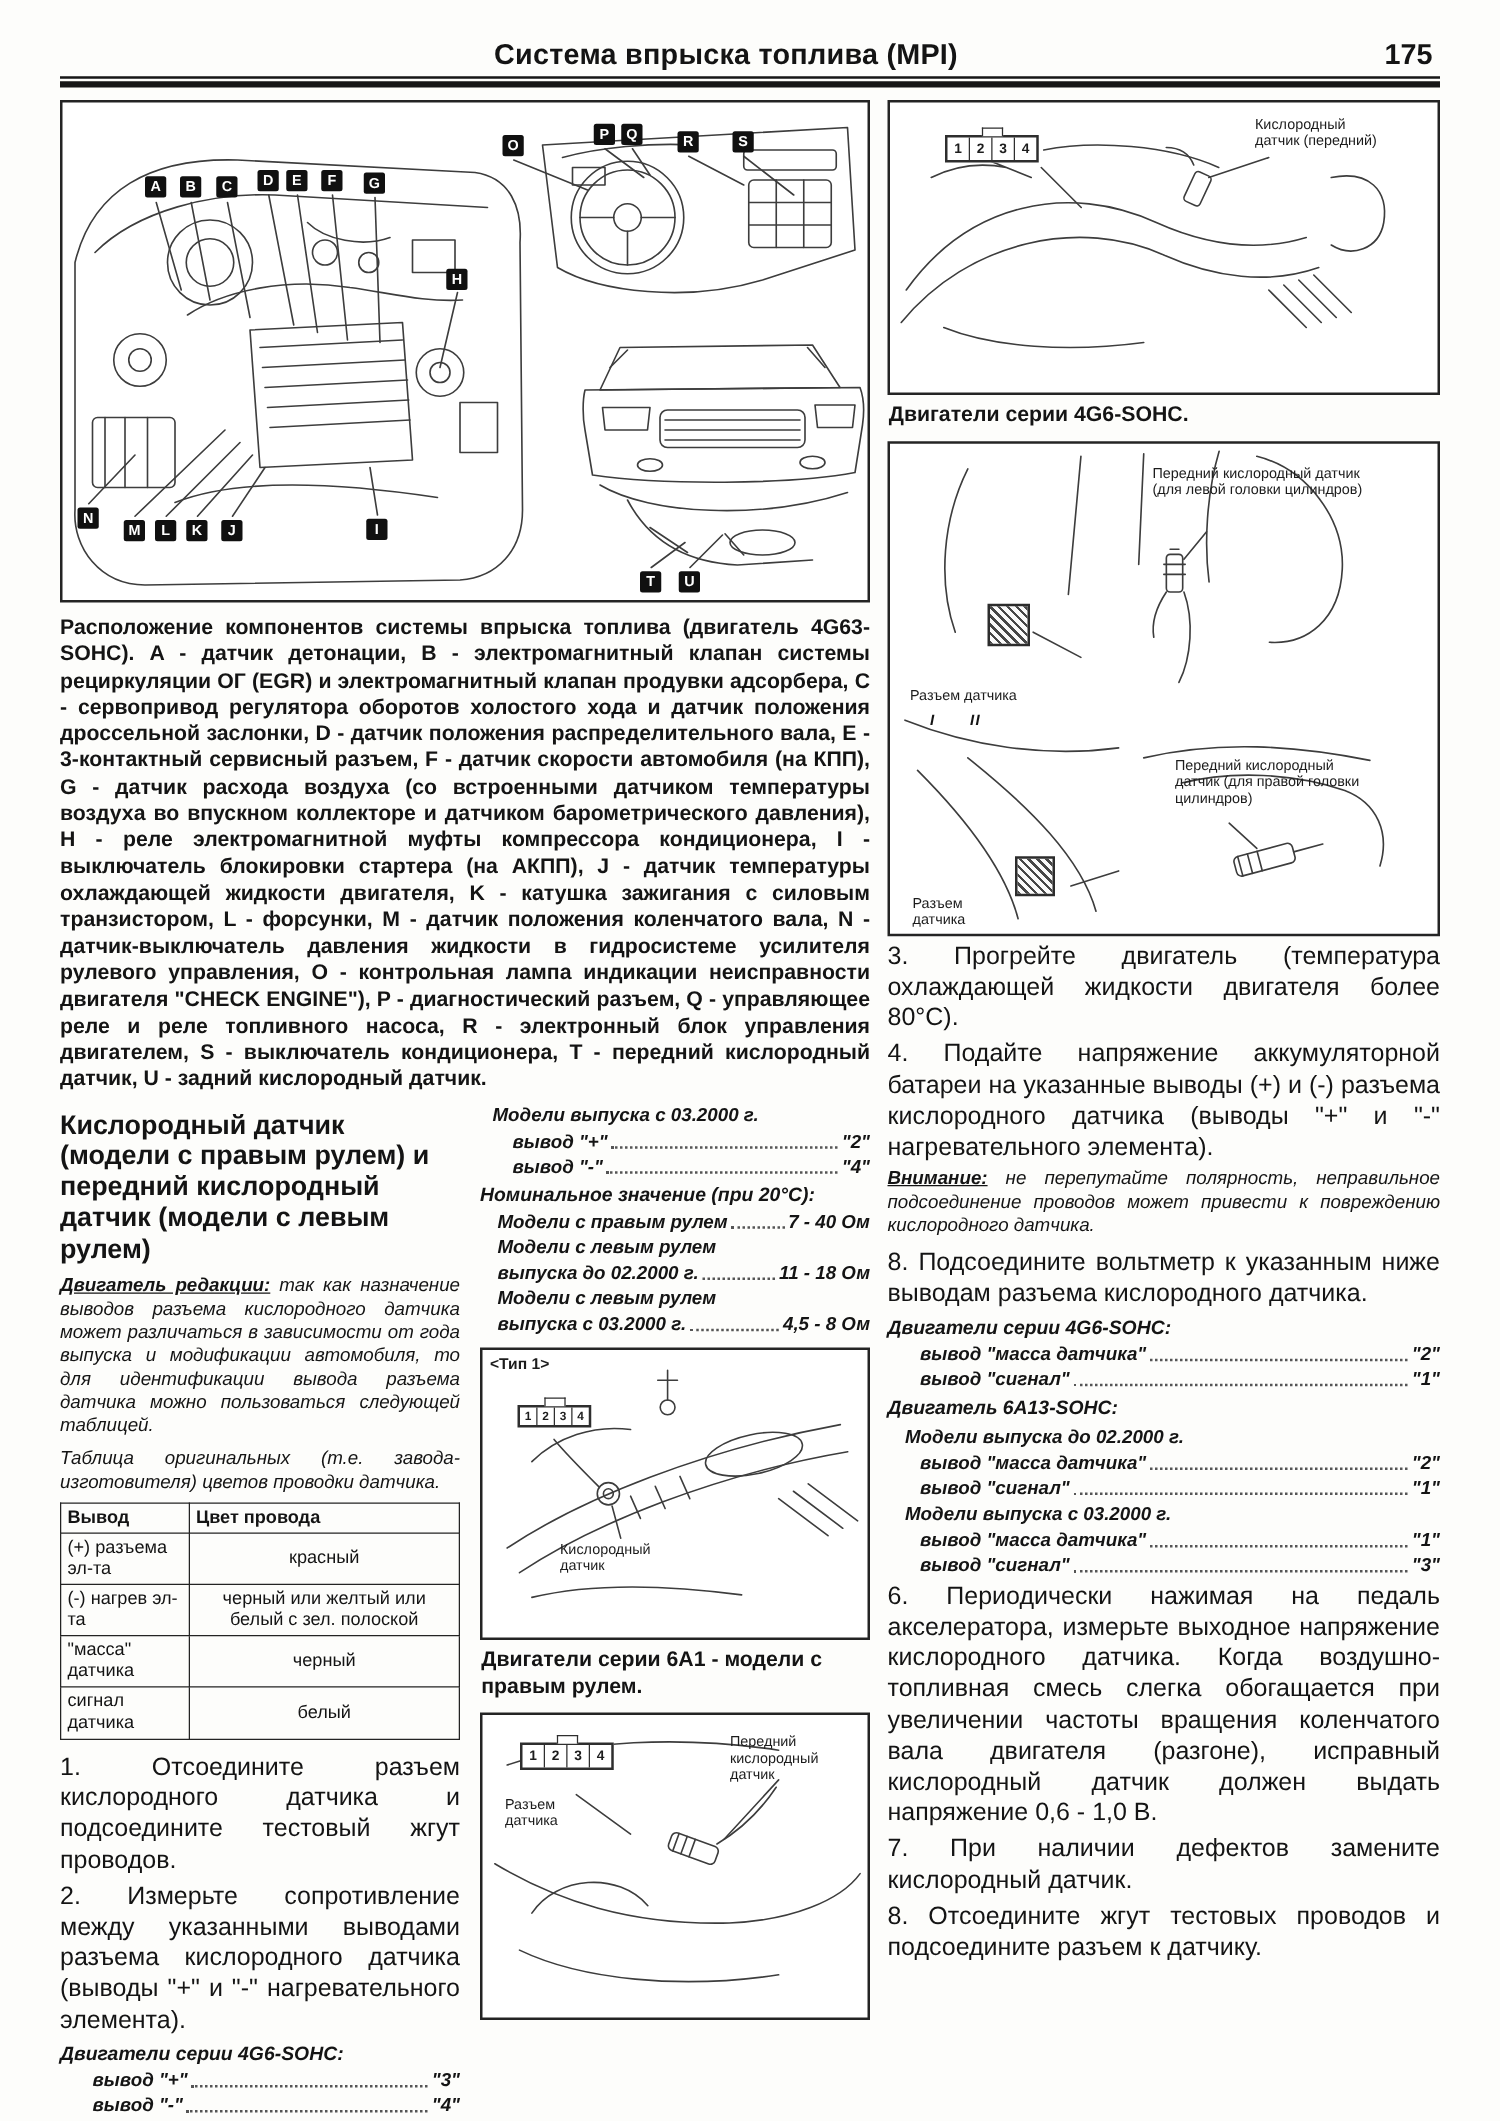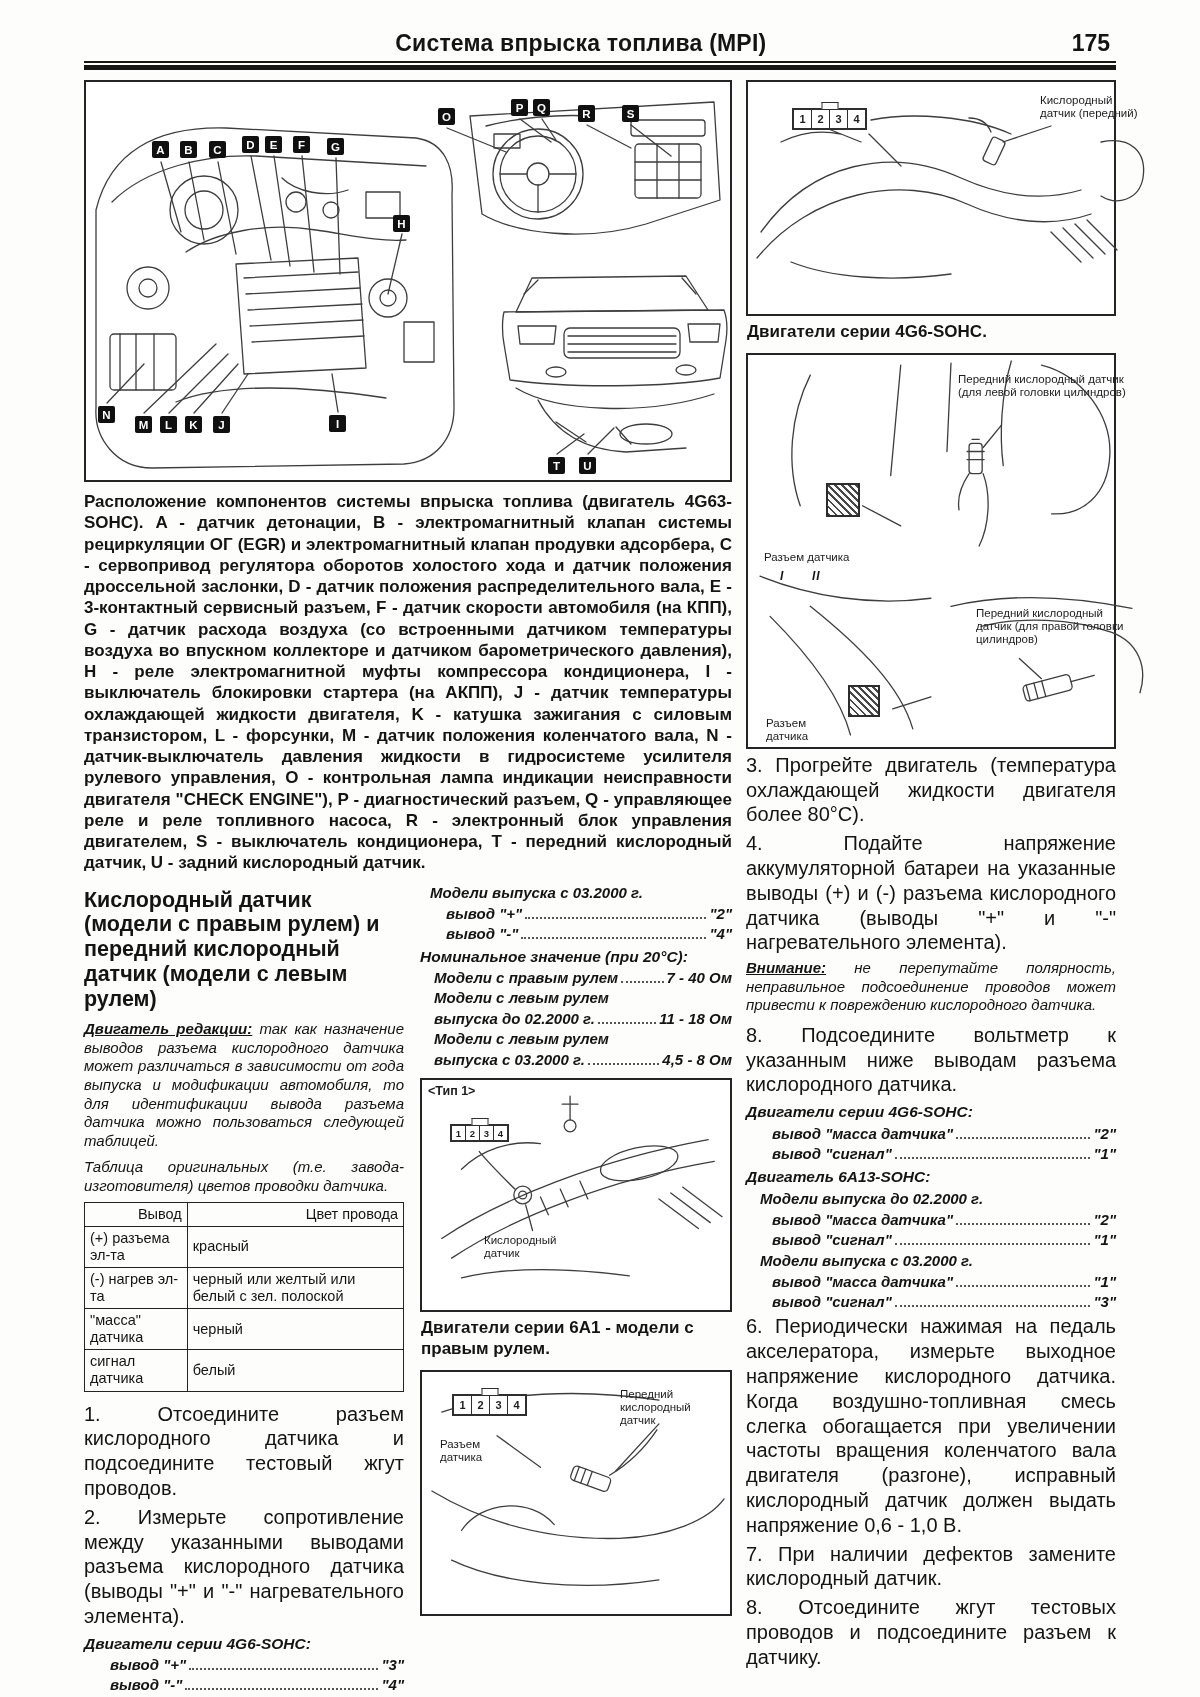--- a/index.html
+++ b/index.html
@@ -1,18 +1,18 @@
 <!DOCTYPE html>
 <html><head>
 <meta charset="utf-8">
 <style>
   html,body{margin:0;padding:0;background:#e8e8e6}
   .page{width:1200px;height:1697px;background:#fdfdfb;color:#141414;
         font-family:"Liberation Sans",sans-serif;box-sizing:border-box;
-        padding:0 84px;overflow:hidden;position:relative;margin:0 auto}
+        padding:0 48px;overflow:hidden;position:relative;margin:0 auto}
   .header{display:flex;align-items:flex-end;padding:30px 6px 4px;border-bottom:2px solid #161616}
   .htitle{flex:1;text-align:center;font-weight:bold;font-size:23px;letter-spacing:.2px}
   .hpage{font-weight:bold;font-size:23px}
   .thickbar{height:5px;background:#161616;margin-top:2px}
   .content{display:flex;gap:14px;margin-top:10px}
   .main-left{width:648px}
   .right-rail{flex:1;min-width:0}
   .fig-box{border:2px solid #242424;background:#fff;position:relative}
   .fig-box svg{display:block}
   .fig-box svg *{stroke:#3d3d3d;fill:none;stroke-width:1.3;stroke-linecap:round;stroke-linejoin:round}
@@ -21,22 +21,22 @@
   .cap-main{font-weight:bold;font-size:17px;line-height:1.25;text-align:justify;margin:9px 0 6px}
   .sub-cols{display:flex;gap:16px;margin-top:2px}
   .col-l{width:320px}
   .col-m{flex:1;min-width:0}
   .h2{font-size:21.5px;font-weight:bold;line-height:1.16;margin:8px 0 8px}
   .note{font-style:italic;font-size:15px;text-align:justify;line-height:1.24;margin:0 0 8px}
   .u{text-decoration:underline;font-weight:bold}
   .tintro{font-style:italic;font-size:15px;line-height:1.24;margin:0 0 6px;text-align:justify}
   .tbl{width:100%;border-collapse:collapse;margin:2px 0 10px;font-size:14.5px}
   .tbl th,.tbl td{border:1.7px solid #232323;padding:3px 5px;line-height:1.18}
-  .tbl th{text-align:right;font-weight:normal}
-  .tbl td.c2{text-align:left}
+  .tbl th{text-align:left;font-weight:bold}
+  .tbl td.c2{text-align:center}
   .step{font-size:20px;text-align:justify;line-height:1.24;margin:4px 0}
   .sgh{font-style:italic;font-weight:bold;font-size:15.5px;margin-top:6px;line-height:1.2}
   .sgs{font-style:italic;font-weight:bold;font-size:15px;margin:4px 0 0 14px;line-height:1.2}
   .sln{font-style:italic;font-weight:bold;font-size:15px;margin:3px 0 0 14px;line-height:1.2}
   .spec{display:flex;align-items:flex-end;font-style:italic;font-weight:bold;font-size:15px;margin:3px 0 0 26px}
   .spec.l1{margin-left:14px}
   .spec .dots{flex:1;border-bottom:2px dotted #555;margin:0 3px 3px;min-width:14px}
   .spec .sl,.spec .sv{white-space:nowrap}
   .figcap{font-weight:bold;font-size:17px;line-height:1.22;margin:6px 1px 10px}
   .flab{position:absolute;font-size:11.5px;line-height:1.14;color:#1c1c1c}

